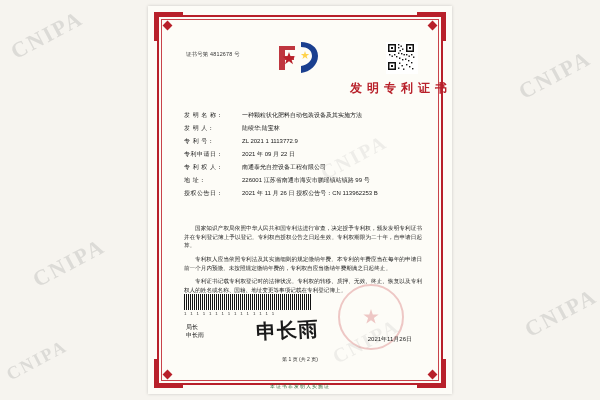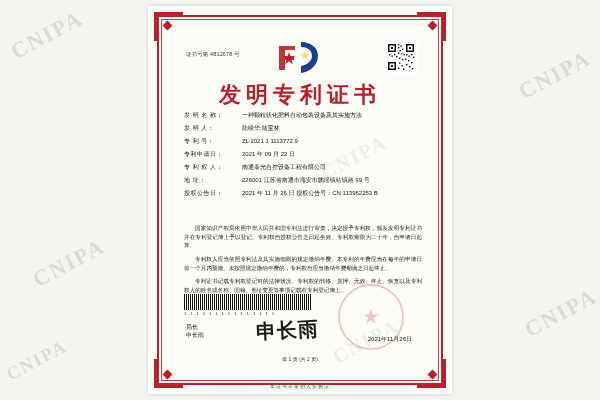--- a/index.html
+++ b/index.html
@@ -108,25 +108,25 @@
     width: 46px;
     height: 36px;
   }
 
   
   .doc-title {
     position: absolute;
     left: 0;
     right: 0;
     top: 74px;
-    text-align: center;
+    text-align: right;
     color: #b8202a;
     font-family: "Liberation Serif", serif;
     font-weight: bold;
-    font-size: 22px;
+    font-size: 12px;
     letter-spacing: 5px;
   }
 
   
   .fields {
     position: absolute;
     left: 36px;
     right: 30px;
     top: 106px;
   }

